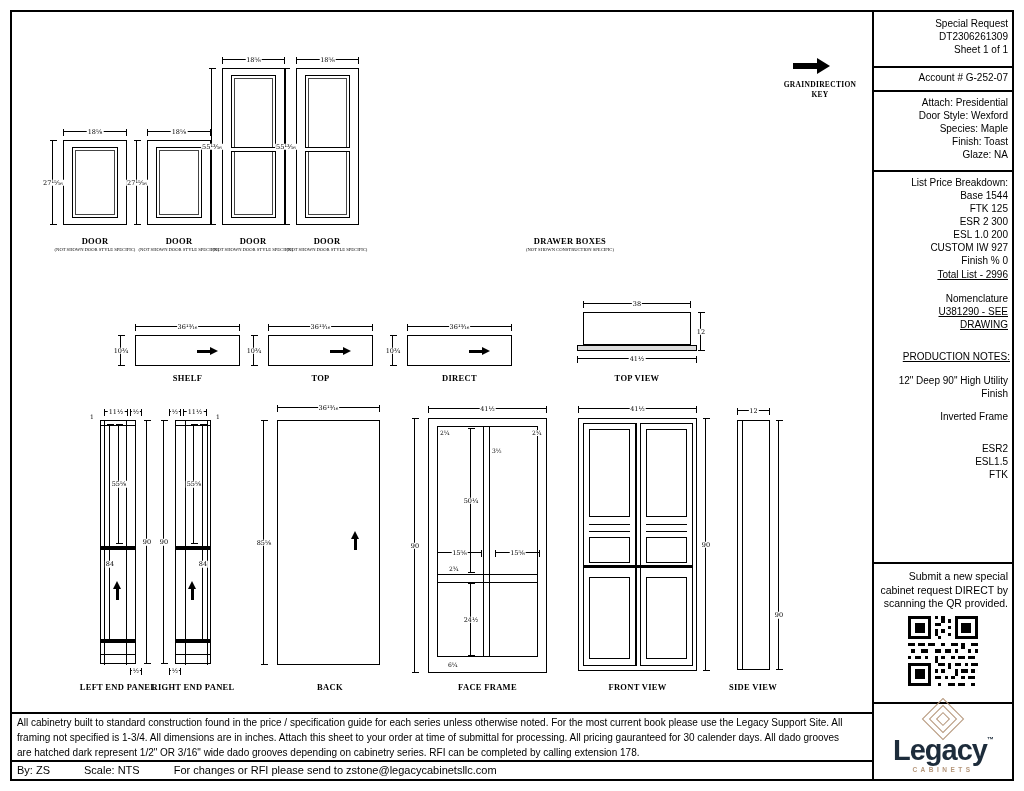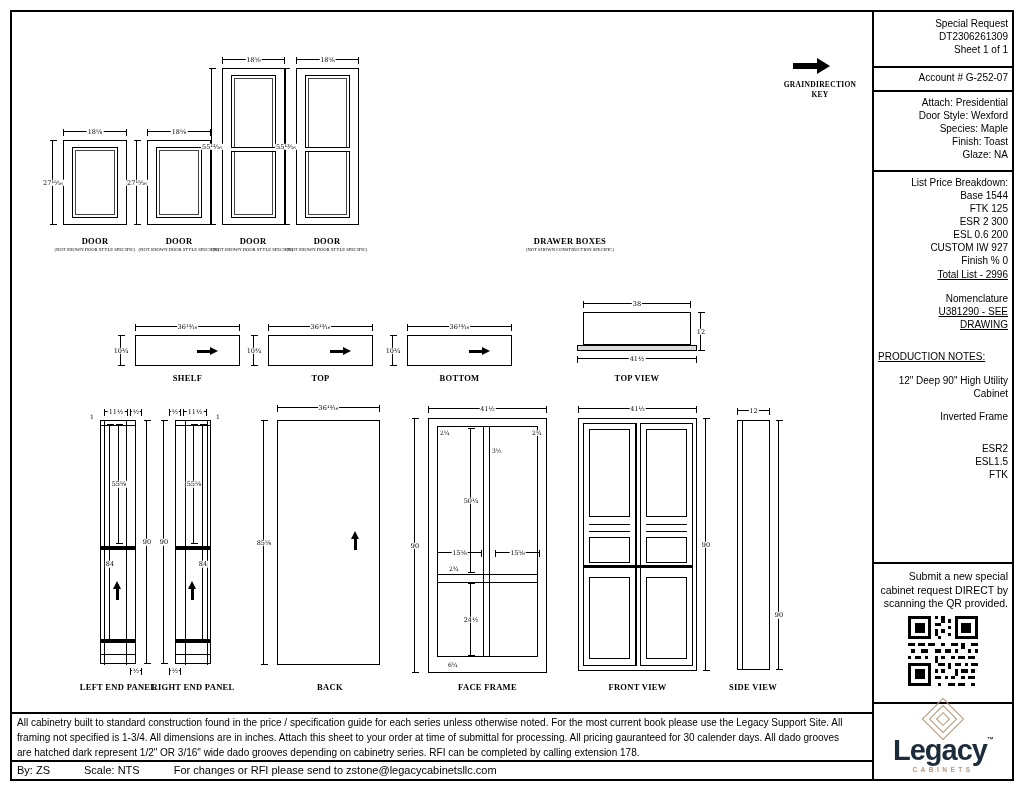--- a/index.html
+++ b/index.html
@@ -168,21 +168,21 @@
   <div class="dimh" style="left:407px;top:326px;width:105px">
       <span class="dl">36¹³⁄₁₆</span>
     </div>
   <div class="dimv" style="left:392px;top:335px;height:31px">
       <span class="dl">10¾</span>
     </div>
   <div class="ar-r" style="left:469px;top:347px">
       <span class="s"></span>
       <span class="h"></span>
     </div>
-  <div class="drawlabel" style="left:407px;top:373px;width:105px">BOTTOM</div>
+  <div class="drawlabel" style="left:407px;top:373px;width:105px">DIRECT</div>
 </div>
 
 <div>
   <div class="rect" style="left:583px;top:312px;width:108px;height:33px"></div>
   <div class="rect" style="left:577px;top:345px;width:120px;height:6px;background:#dcdcdc"></div>
   <div class="dimh" style="left:583px;top:303px;width:108px">
       <span class="dl">38</span>
     </div>
   <div class="dimv" style="left:700px;top:312px;height:39px">
       <span class="dl">12</span>
@@ -368,34 +368,34 @@
   <div>Species: Maple</div>
   <div>Finish: Toast</div>
   <div>Glaze: NA</div>
 </div>
 <div class="sb-line" style="top:170px"></div>
 <div class="sb" style="top:176px">
   <div>List Price Breakdown:</div>
   <div>Base 1544</div>
   <div>FTK 125</div>
   <div>ESR 2 300</div>
-  <div>ESL 0.6 200</div>
+  <div>ESL 1.0 200</div>
   <div>CUSTOM IW 927</div>
   <div>Finish % 0</div>
 </div>
 <div class="sb u" style="top:268px">Total List - 2996</div>
 <div class="sb" style="top:292px">
   <div>Nomenclature</div>
   <div class="u">U381290 - SEE</div>
   <div class="u">DRAWING</div>
 </div>
-<div class="sb u" style="top:350px;text-align:left;left:878px">PRODUCTION NOTES:</div>
+<div class="sb u" style="top:350px;text-align:right;left:878px">PRODUCTION NOTES:</div>
 <div class="sb" style="top:374px">
   <div>12" Deep 90" High Utility</div>
-  <div>Cabinet</div>
+  <div>Finish</div>
 </div>
 <div class="sb" style="top:410px">Inverted Frame</div>
 <div class="sb" style="top:442px">
   <div>ESR2</div>
   <div>ESL1.5</div>
   <div>FTK</div>
 </div>
 <div class="sb-line" style="top:562px"></div>
 <div class="sb center" style="top:570px;font-size:10.5px">
   <div>Submit a new special</div>

